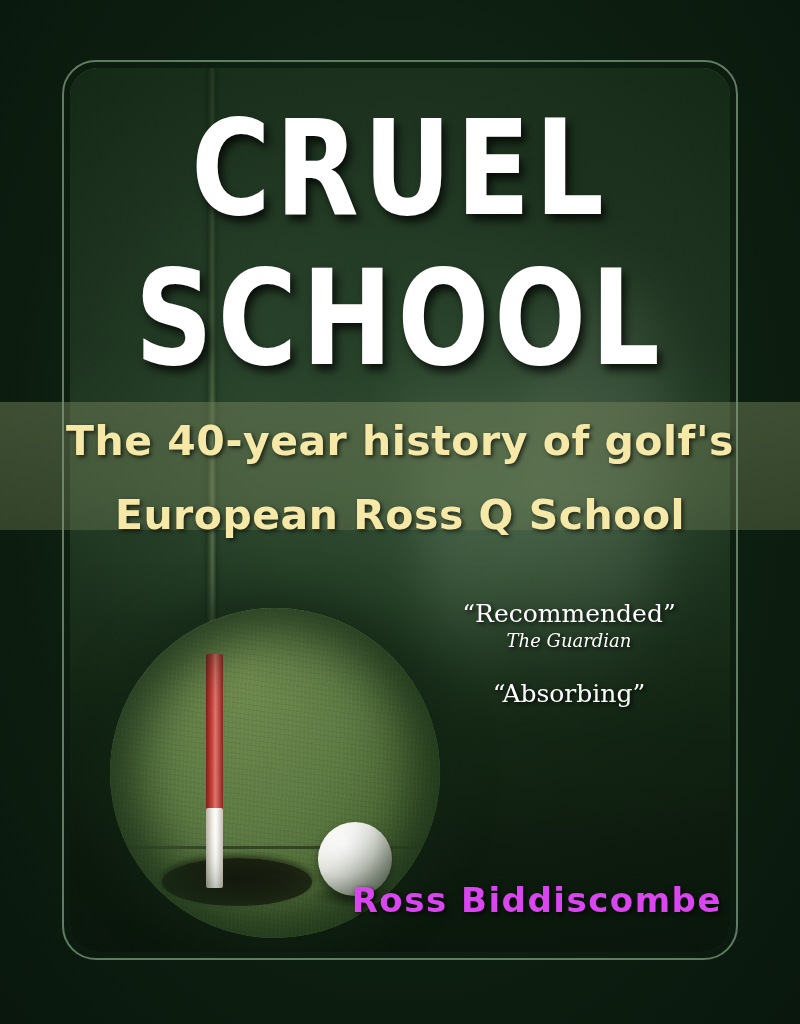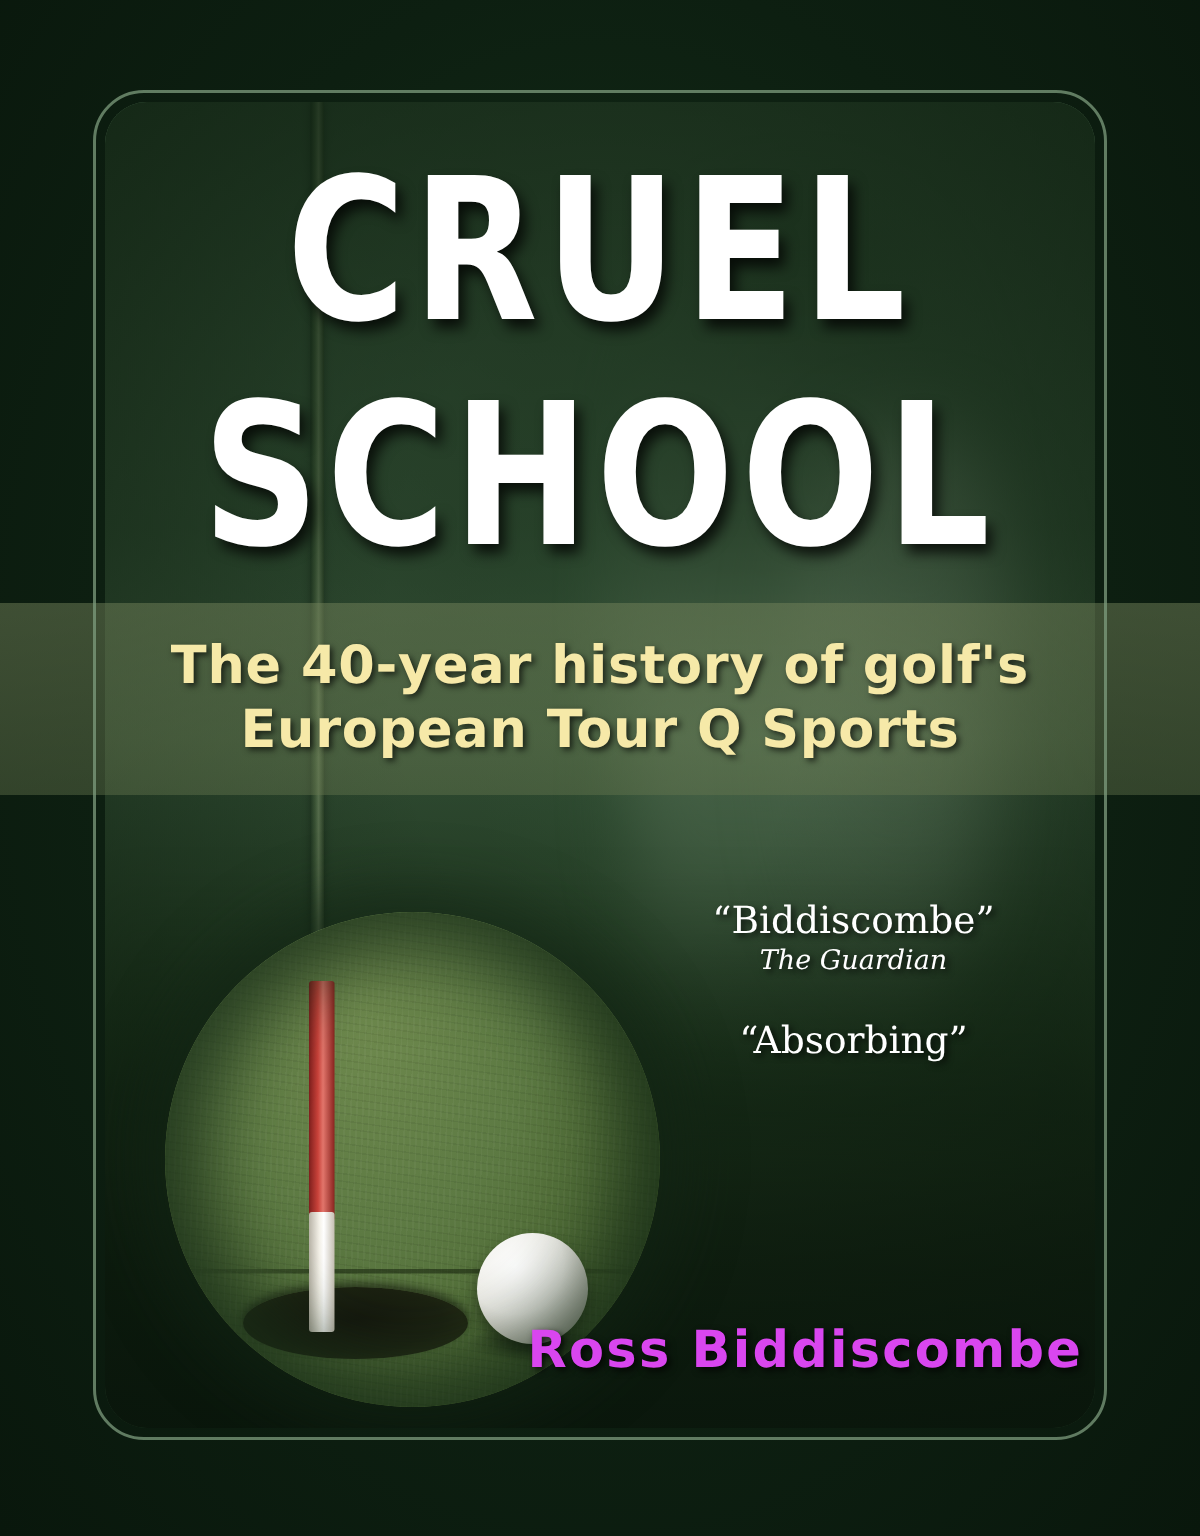--- a/index.html
+++ b/index.html
@@ -236,25 +236,26 @@
     background: linear-gradient(180deg, rgba(118,133,92,.48), rgba(104,120,80,.42));
     display: flex;
     flex-direction: column;
     align-items: center;
     justify-content: center;
   }
   .subtitle-line {
     font-family: "DejaVu Sans", sans-serif;
     font-weight: bold;
     color: #f6e9a8;
-    font-size: 35px;
+    font-size: 41px;
     letter-spacing: .5px;
     line-height: 1.22;
     text-shadow: 2px 2px 4px rgba(0,0,0,.65);
     white-space: nowrap;
+    margin-top: 24px;
   }
 
   .quotes {
     position: absolute;
     right: 86px;
     top: 600px;
     width: 290px;
     text-align: center;
     color: #ffffff;
   }
@@ -318,26 +319,26 @@
 
   <div class="content">
 
     <div class="title-block">
       <div class="title-line">CRUEL</div>
       <div class="title-line second">SCHOOL</div>
     </div>
 
     <div class="subtitle-band">
       <div class="subtitle-line">The 40-year history of golf's</div>
-      <div class="subtitle-line">European Tour Q Sports</div>
+      <div class="subtitle-line">European Ross Q School</div>
     </div>
 
     <div class="quotes">
       <div class="quote">
-        <div class="quote-text">“Biddiscombe”</div>
+        <div class="quote-text">“Recommended”</div>
         <div class="quote-source">The Guardian</div>
       </div>
       <div class="quote">
         <div class="quote-text">“Absorbing”</div>
       </div>
     </div>
 
     <div class="author">Ross Biddiscombe</div>
 
   </div>

